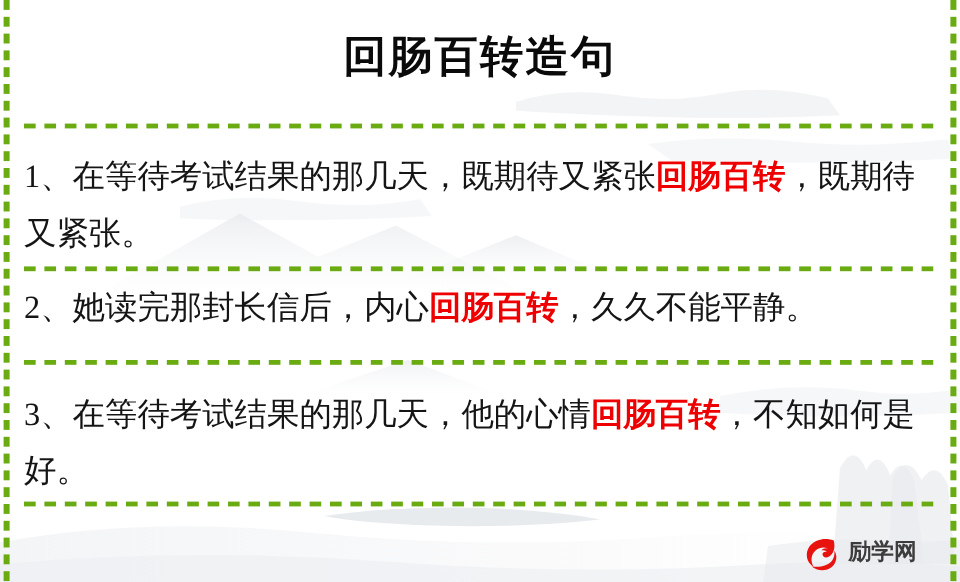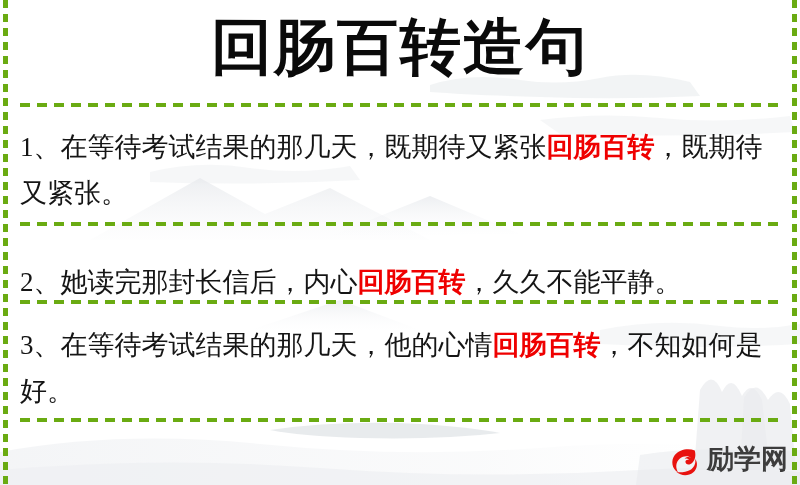--- a/index.html
+++ b/index.html
@@ -69,21 +69,21 @@
   
   .title {
     position: absolute;
     left: 0;
     top: 18px;
     width: 800px;
     text-align: center;
     z-index: 4;
     font-family: "DejaVu Serif", "Liberation Serif", serif;
     font-weight: bold;
-    font-size: 61px;
+    font-size: 36px;
     line-height: 58px;
     letter-spacing: 2px;
     color: #0a0a0a;
     white-space: nowrap;
   }
 
   
   .sentence {
     position: absolute;
     left: 20px;
@@ -110,23 +110,23 @@
     display: flex;
     align-items: center;
     gap: 5px;
   }
   .logo-mark {
     width: 34px;
     height: 34px;
     display: block;
   }
   .logo-text {
-    font-family: Liberation Mono, monospace;
+    font-family: Liberation Serif, serif;
     font-weight: bold;
-    font-size: 27px;
+    font-size: 19px;
     line-height: 28px;
     color: #3c3c3c;
     letter-spacing: 0px;
     white-space: nowrap;
   }
 </style>
 </head>
 <body>
 
 <div id="page">
@@ -176,21 +176,21 @@
   <div class="title">回肠百转造句</div>
 
   <div class="sep" style="top:103px"></div>
 
   <div class="sentence" style="top:124px">
     <span>1、</span><span>在等待考试结果的那几天，既期待又紧张</span><span class="idiom">回肠百转</span><span>，既期待又紧张。</span>
   </div>
 
   <div class="sep" style="top:222px"></div>
 
-  <div class="sentence" style="top:259px">
+  <div class="sentence" style="top:233px">
     <span>2、</span><span>她读完那封长信后，内心</span><span class="idiom">回肠百转</span><span>，久久不能平静。</span>
   </div>
 
   <div class="sep" style="top:300px"></div>
 
   <div class="sentence" style="top:322px">
     <span>3、</span><span>在等待考试结果的那几天，他的心情</span><span class="idiom">回肠百转</span><span>，不知如何是好。</span>
   </div>
 
   <div class="sep" style="top:418px"></div>

